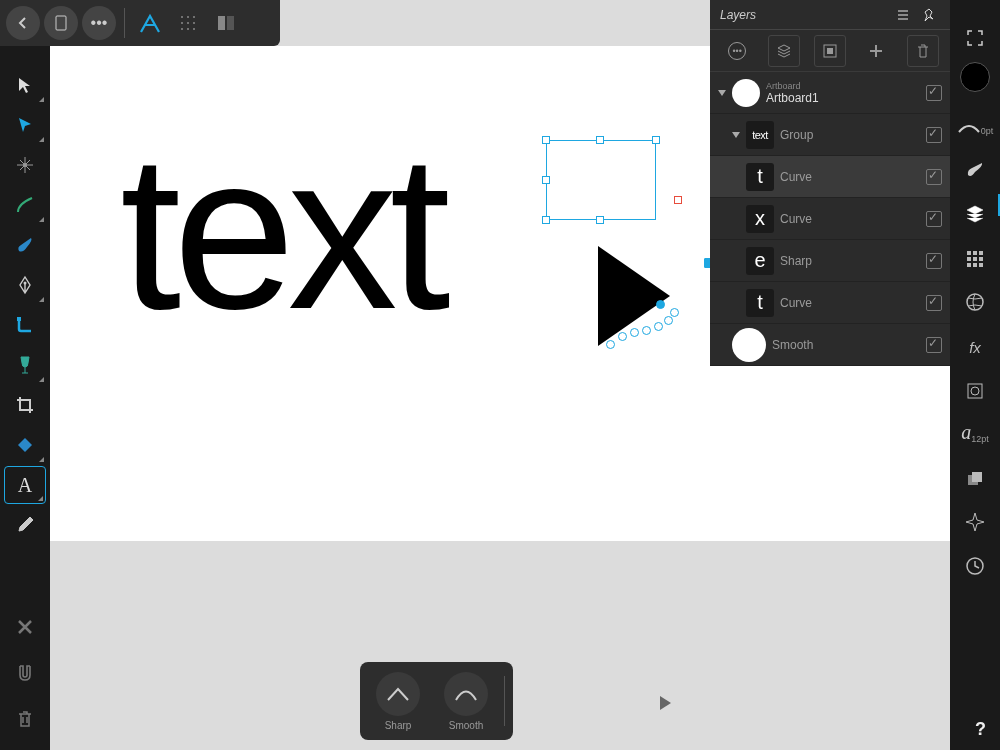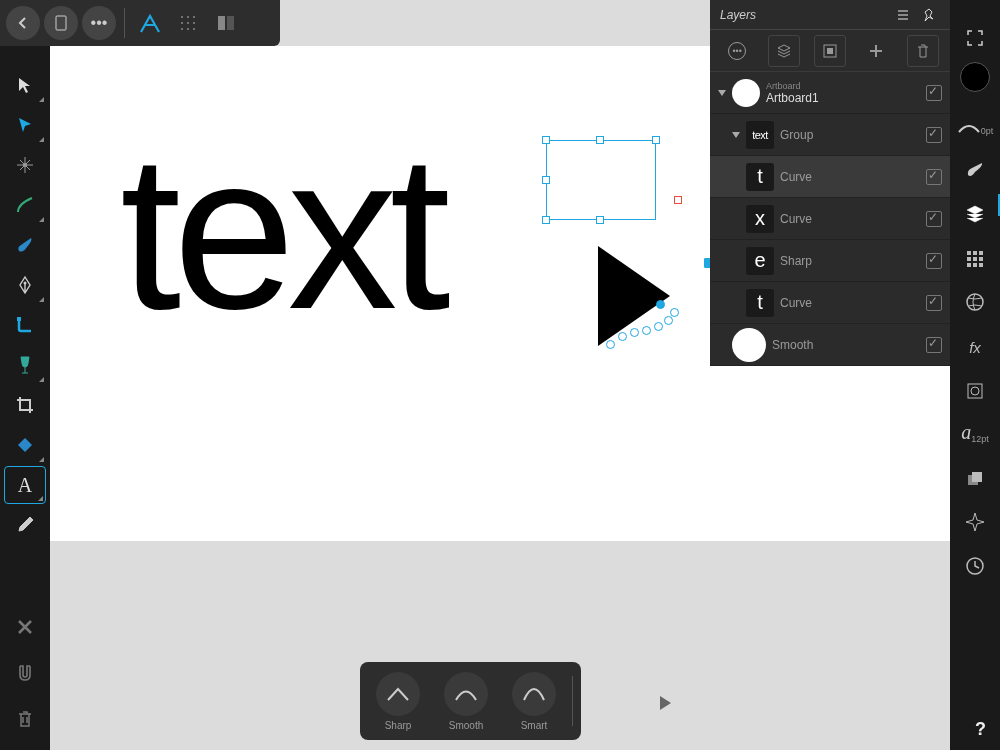--- a/index.html
+++ b/index.html
@@ -625,25 +625,17 @@
     <span class="lbl">Sharp</span>
   </div>
   <div class="cbtn">
     <div class="ico">
         <svg width="26" height="18" viewBox="0 0 26 18">
           <path d="M3 15 Q 13 -2 23 15" stroke="#ccc" stroke-width="2" fill="none"></path>
         </svg>
       </div>
     <span class="lbl">Smooth</span>
   </div>
-  <div class="cbtn">
-    <div class="ico">
-        <svg width="26" height="18" viewBox="0 0 26 18">
-          <path d="M3 15 Q 8 4 13 4 Q 18 4 23 15" stroke="#ccc" stroke-width="2" fill="none"></path>
-        </svg>
-      </div>
-    <span class="lbl">Smart</span>
-  </div>
   <div class="cdiv"></div>
 </div>
 <div class="play-icon"></div>
 
 <div class="help-btn">?</div>
 
 </body></html>

